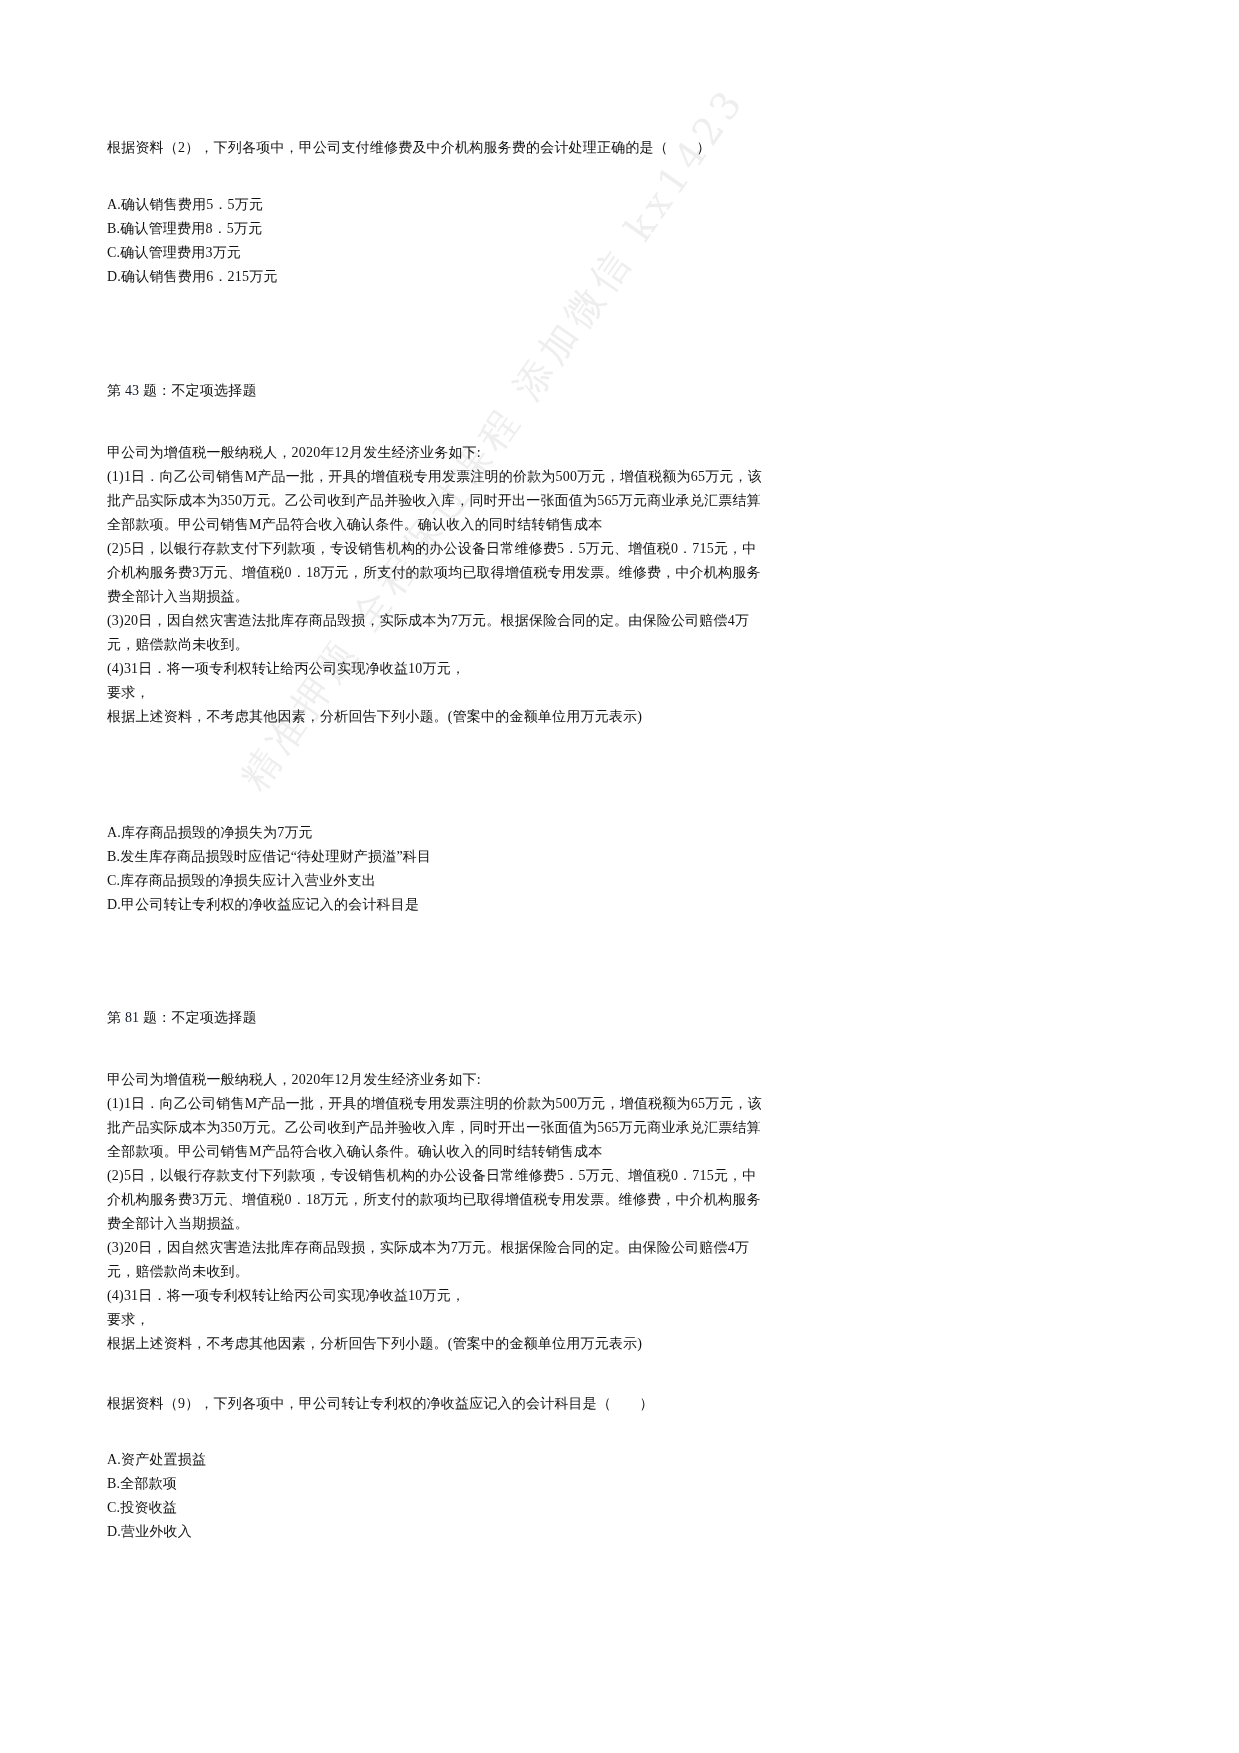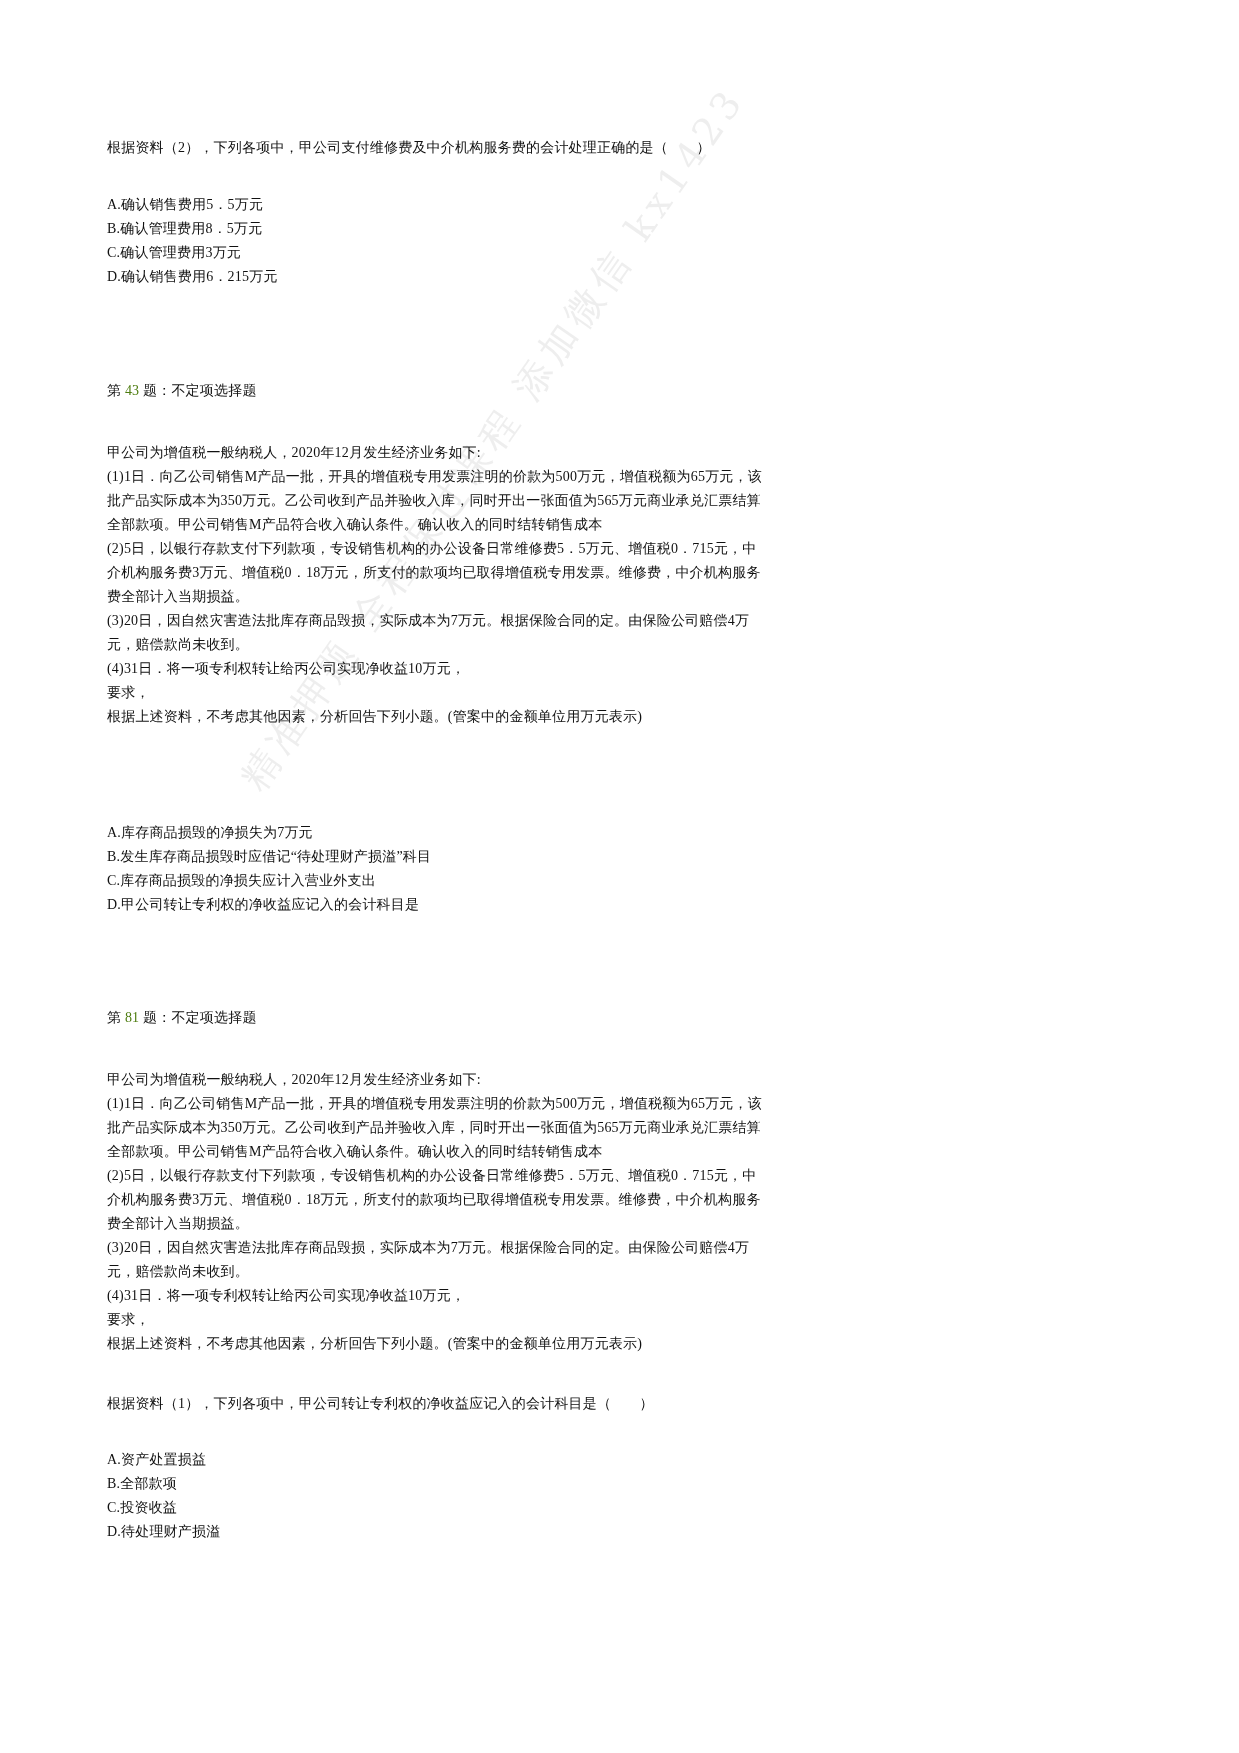--- a/index.html
+++ b/index.html
@@ -6,21 +6,21 @@
     body {
       width: 1239px; height: 1753px; position: relative; overflow: hidden;
       font-family: "Liberation Serif", "DejaVu Serif", serif;
       color: #111111;
     }
     .page { position: absolute; left: 0; top: 0; width: 1239px; height: 1753px; }
     .line {
       position: absolute; left: 107px; white-space: nowrap;
       font-size: 14px; line-height: 24px; letter-spacing: 0.2px; text-align: center;
     }
-    .qnum { color: #4d7c0f; }
+    .qnum { color: #0f172a; }
     .watermark {
       position: absolute; left: 250px; top: 760px;
       transform: rotate(-55deg); transform-origin: left center;
       font-size: 38px; color: rgba(160,160,160,0.18);
       white-space: nowrap; letter-spacing: 6px;
       font-family: "DejaVu Serif", serif;
       pointer-events: none;
     }
   </style>
 </head>
@@ -64,19 +64,19 @@
   <div class="line" style="top:1116px">批产品实际成本为350万元。乙公司收到产品并验收入库，同时开出一张面值为565万元商业承兑汇票结算</div>
   <div class="line" style="top:1140px">全部款项。甲公司销售M产品符合收入确认条件。确认收入的同时结转销售成本</div>
   <div class="line" style="top:1164px">(2)5日，以银行存款支付下列款项，专设销售机构的办公设备日常维修费5．5万元、增值税0．715元，中</div>
   <div class="line" style="top:1188px">介机构服务费3万元、增值税0．18万元，所支付的款项均已取得增值税专用发票。维修费，中介机构服务</div>
   <div class="line" style="top:1212px">费全部计入当期损益。</div>
   <div class="line" style="top:1236px">(3)20日，因自然灾害造法批库存商品毁损，实际成本为7万元。根据保险合同的定。由保险公司赔偿4万</div>
   <div class="line" style="top:1260px">元，赔偿款尚未收到。</div>
   <div class="line" style="top:1284px">(4)31日．将一项专利权转让给丙公司实现净收益10万元，</div>
   <div class="line" style="top:1308px">要求，</div>
   <div class="line" style="top:1332px">根据上述资料，不考虑其他因素，分析回告下列小题。(管案中的金额单位用万元表示)</div>
-  <div class="line" style="top:1392px">根据资料（1），下列各项中，甲公司转让专利权的净收益应记入的会计科目是（　　）</div>
+  <div class="line" style="top:1392px">根据资料（9），下列各项中，甲公司转让专利权的净收益应记入的会计科目是（　　）</div>
   <div class="line" style="top:1448px">A.资产处置损益</div>
   <div class="line" style="top:1472px">B.全部款项</div>
   <div class="line" style="top:1496px">C.投资收益</div>
-  <div class="line" style="top:1520px">D.待处理财产损溢</div>
+  <div class="line" style="top:1520px">D.营业外收入</div>
 
 </div>
 
 </body></html>

